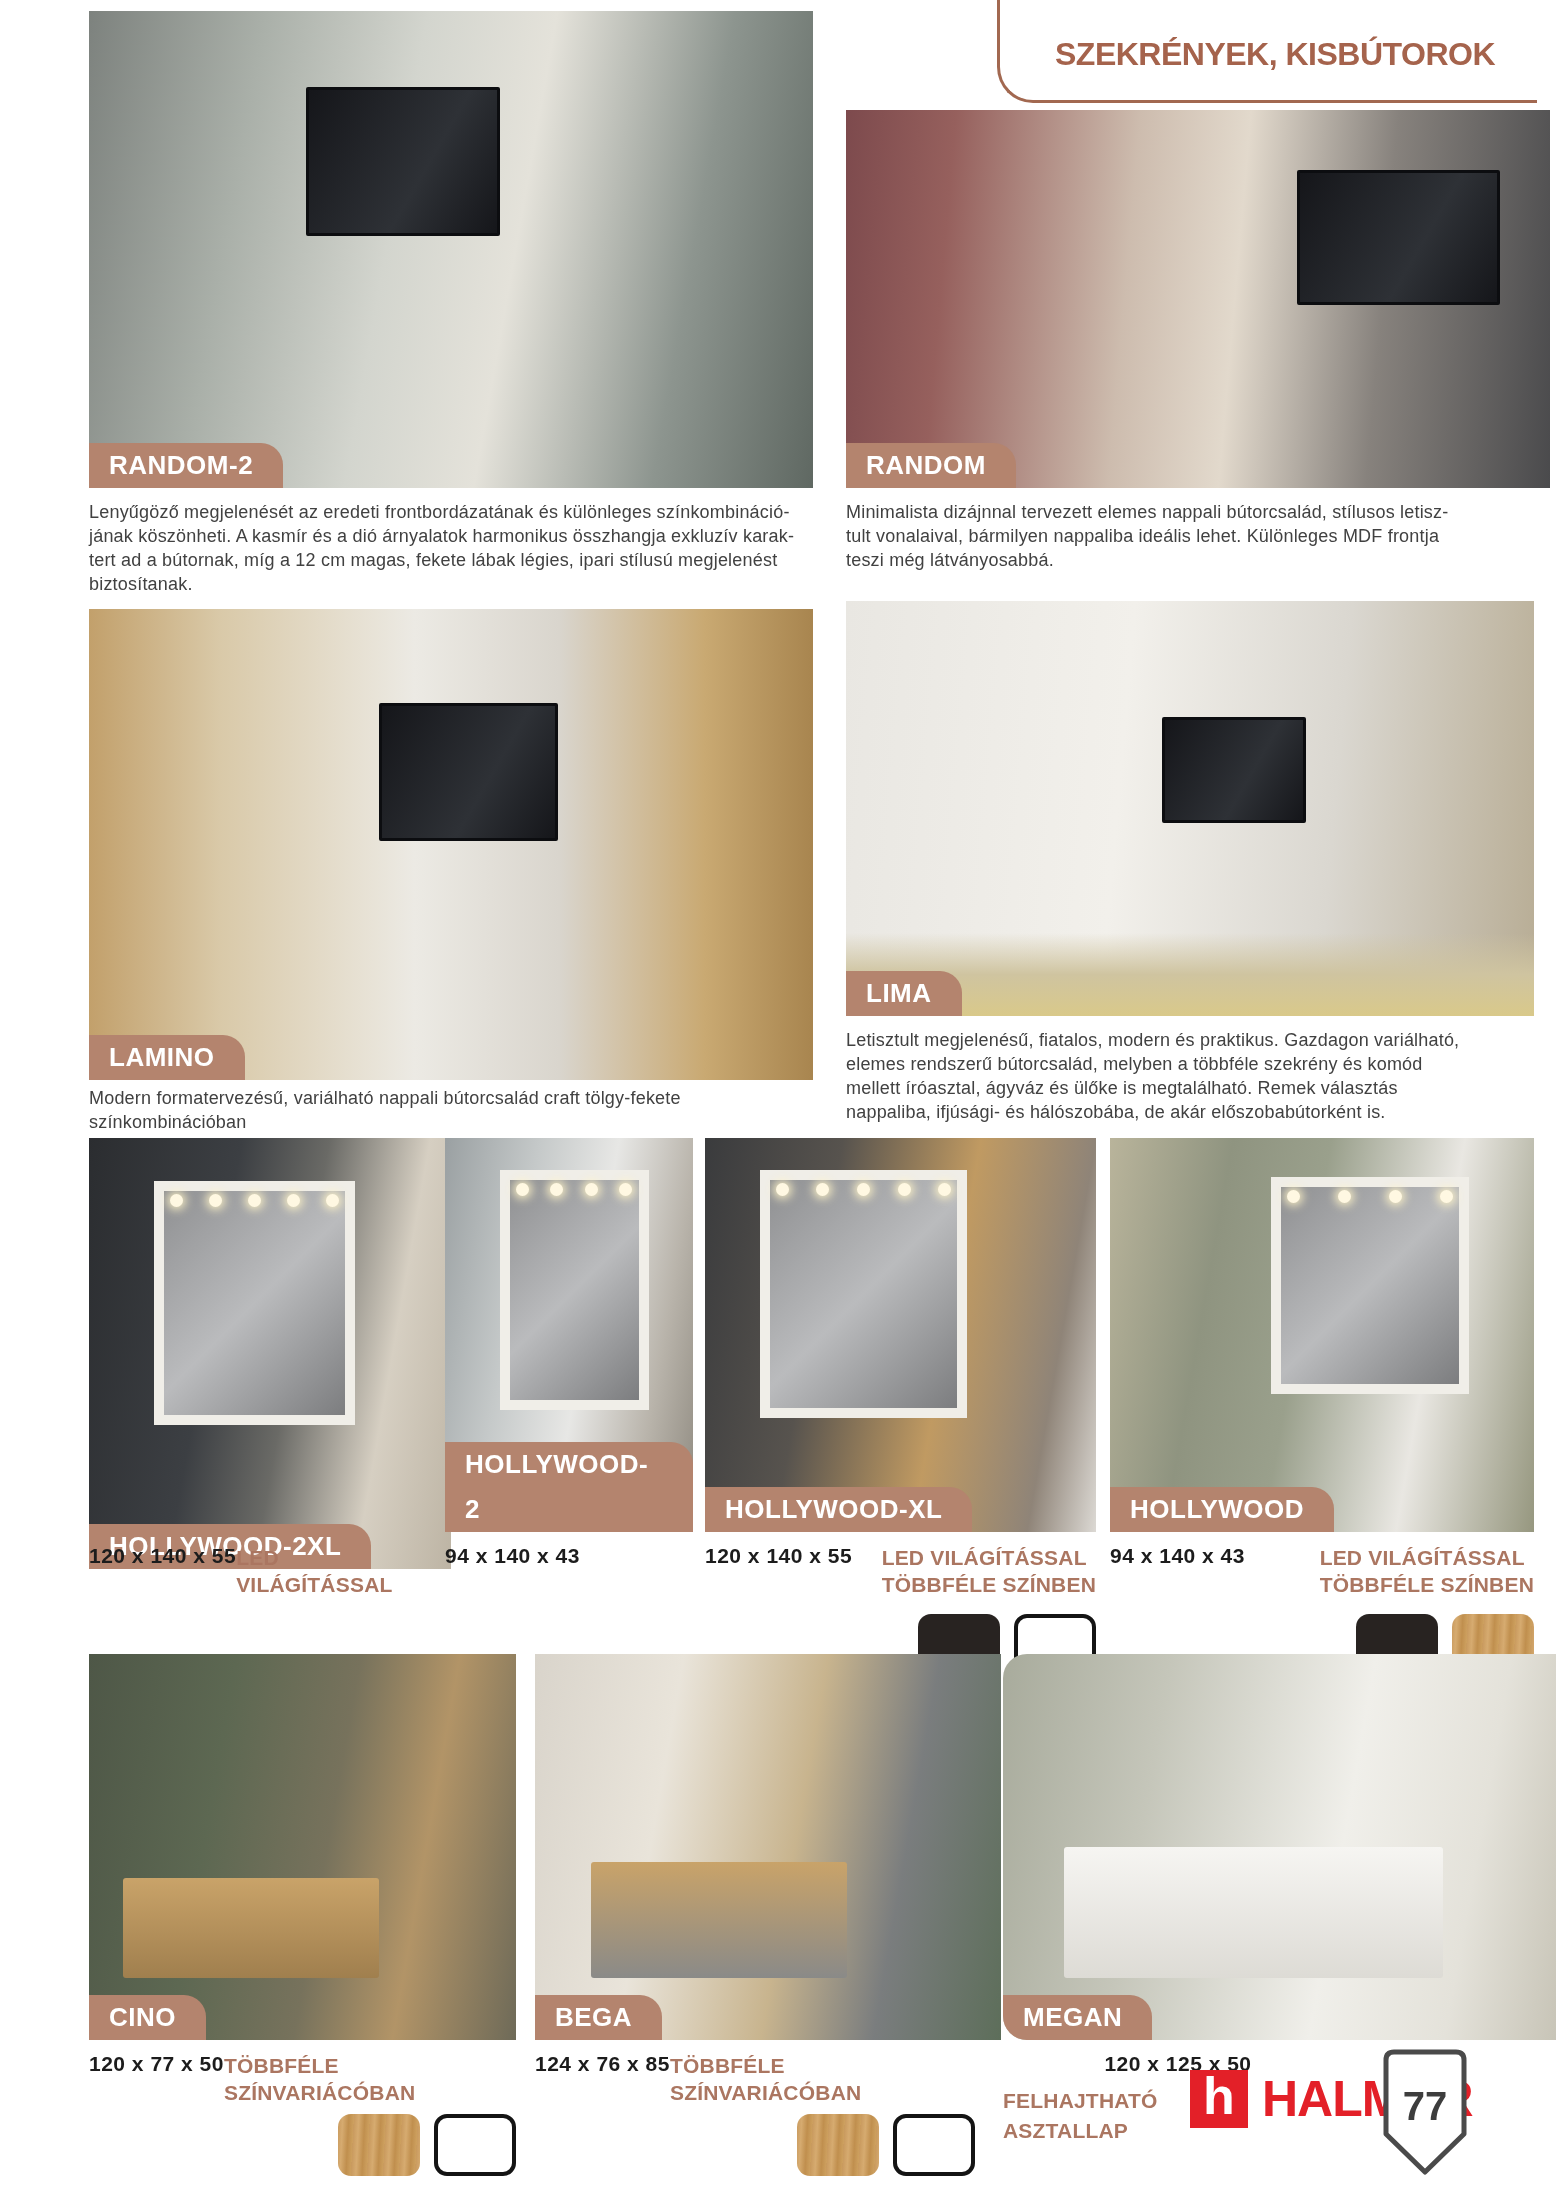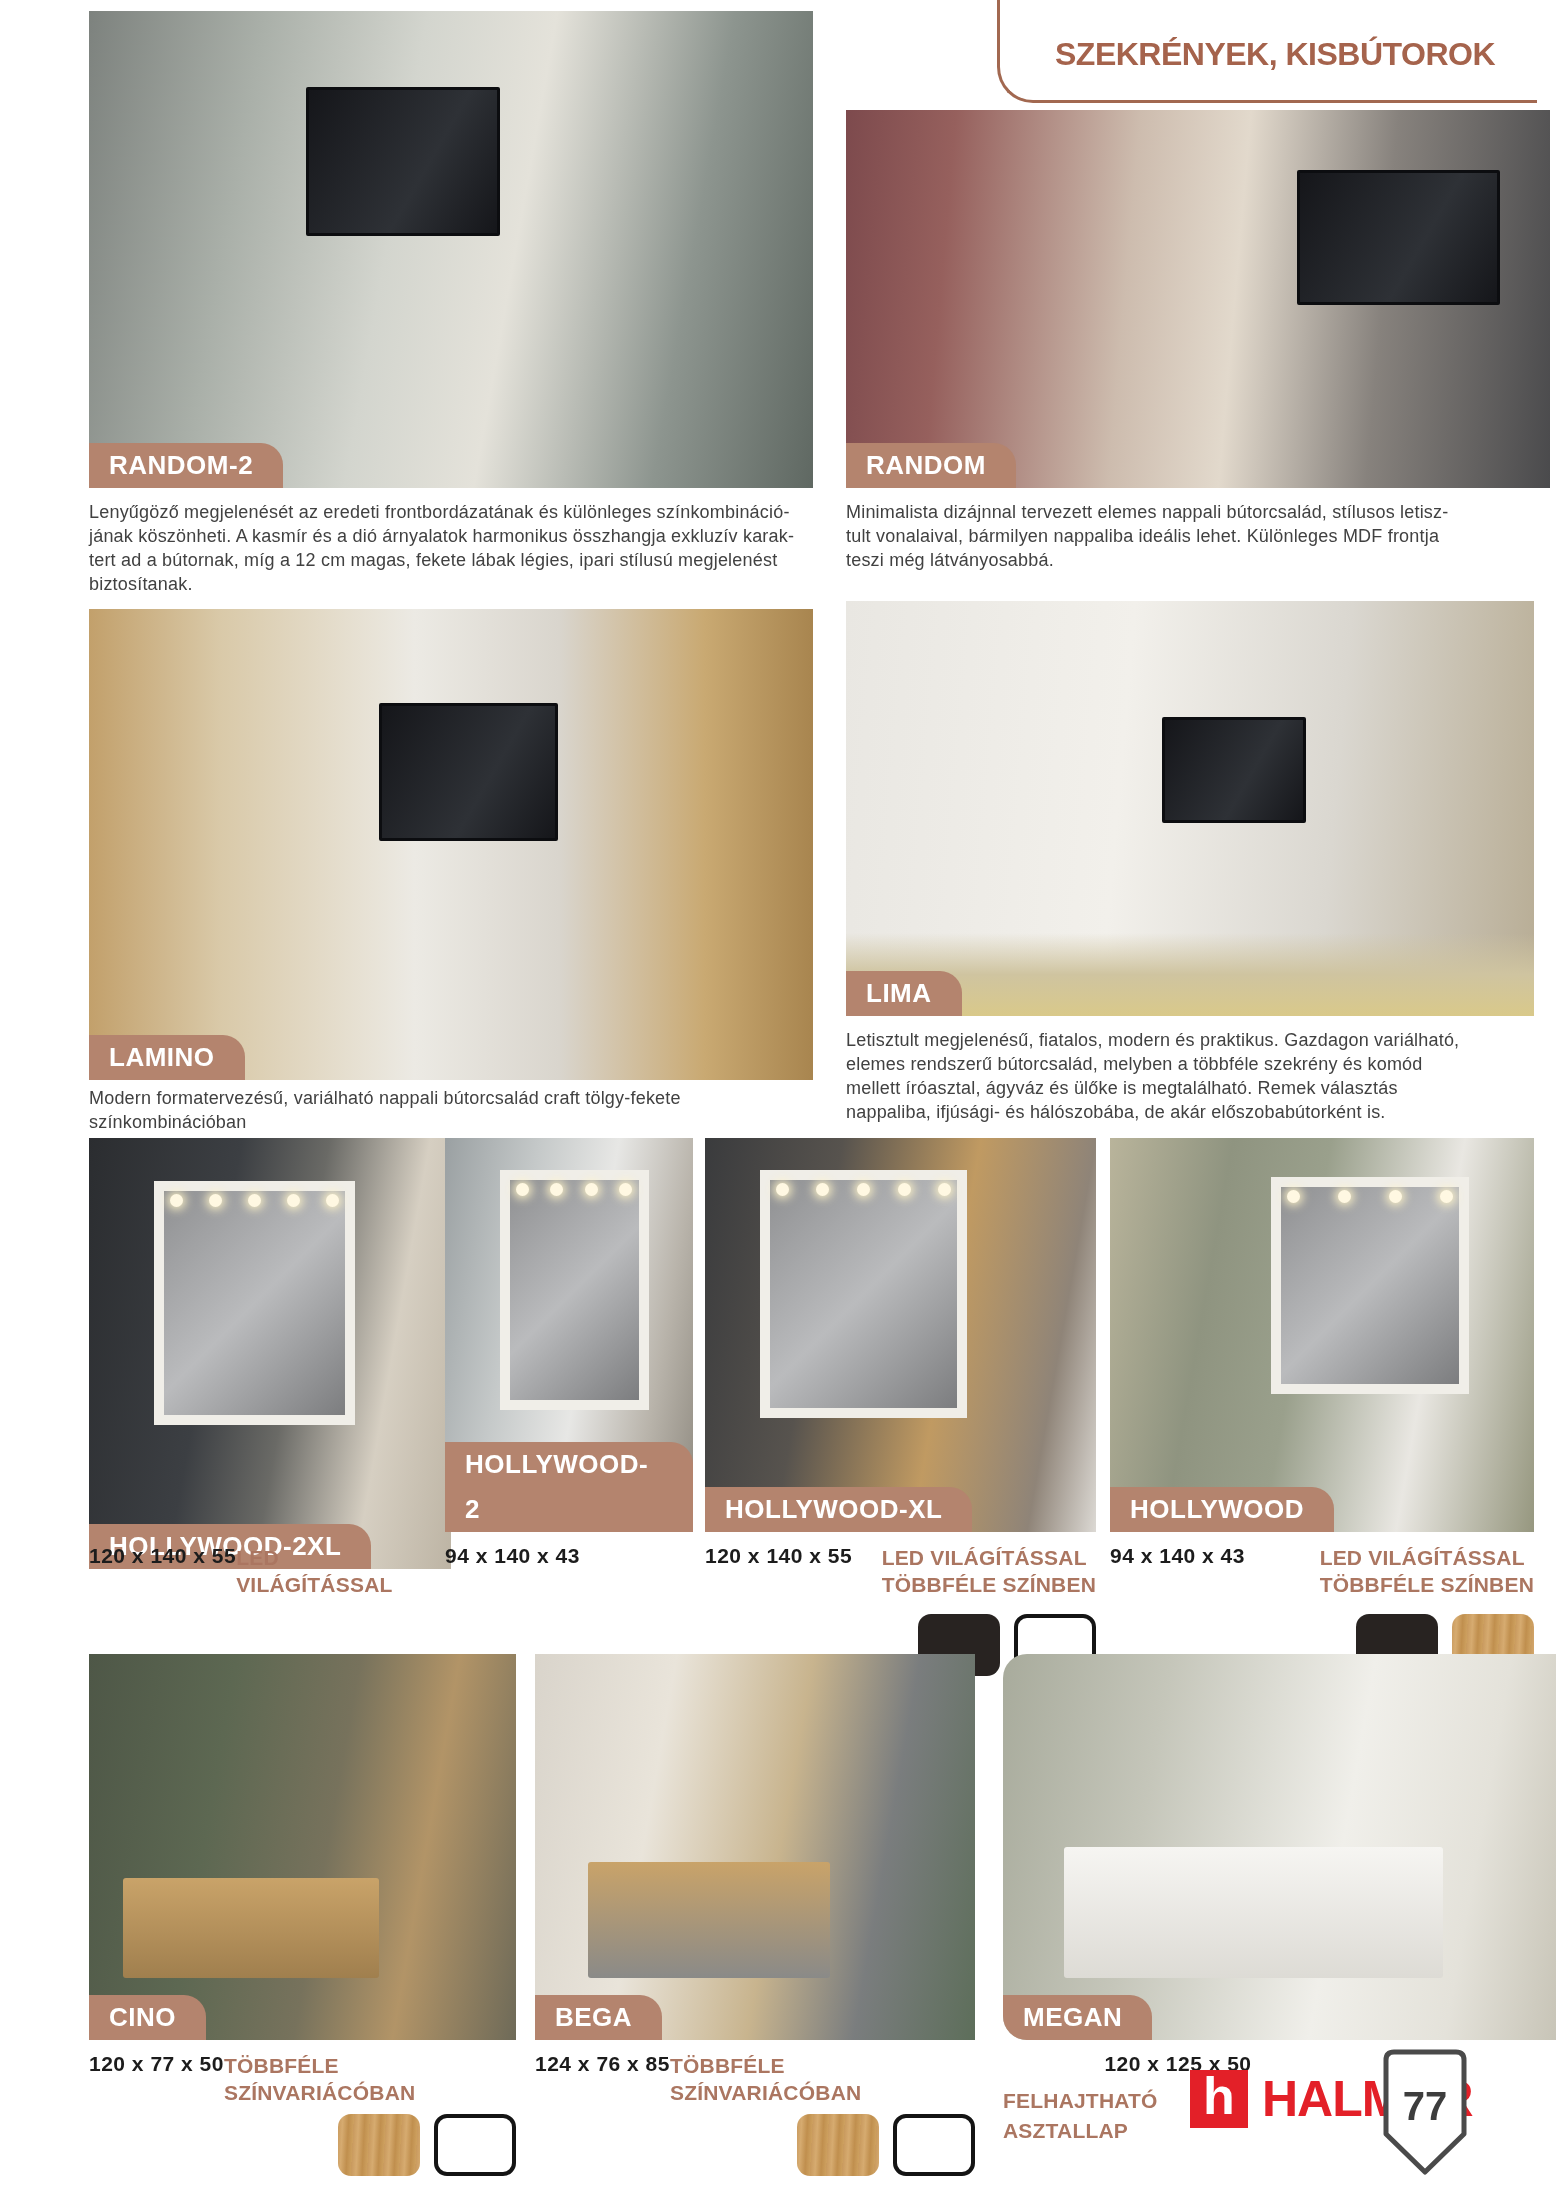--- a/index.html
+++ b/index.html
@@ -33,21 +33,21 @@
   
   .ph-random2{background:linear-gradient(100deg,#7d827e 0%,#aab0a9 22%,#d3d5ce 42%,#e4e2da 58%,#8d958f 80%,#5f6862 100%);}
   .ph-random{background:linear-gradient(95deg,#7d4a4d 0%,#96605d 15%,#cdbcae 40%,#e2d9cc 55%,#87827d 75%,#4a4a4c 100%);padding-left:16px;}
   .ph-lamino{background:linear-gradient(90deg,#c2a06b 0%,#d9c9a8 18%,#eceae4 45%,#d9d5cd 65%,#c9a972 85%,#a8854f 100%);}
   .ph-lima{background:linear-gradient(0deg,#d9c98a 0%,#cfc4a0 10%,rgba(0,0,0,0) 20%),linear-gradient(95deg,#e9e7e2 0%,#f2f0eb 40%,#dad7d0 70%,#b8ad95 100%);}
   .ph-h2xl{background:linear-gradient(100deg,#2b2d30 0%,#3c3f43 35%,#6a6a66 55%,#d6cfc2 78%,#bdb4a4 100%);}
   .ph-h2{background:linear-gradient(100deg,#9aa0a2 0%,#c5c9c9 30%,#e7e7e5 55%,#b9b4ab 80%,#8f8a80 100%);}
   .ph-hxl{background:linear-gradient(100deg,#3a3b3d 0%,#57534e 30%,#c09a62 60%,#8f8478 85%,#dcd9d4 100%);}
   .ph-h{background:linear-gradient(100deg,#b9b49b 0%,#8f9480 25%,#9aa08c 45%,#e9e7e2 72%,#96977f 100%);}
   .ph-cino{background:linear-gradient(100deg,#4e5747 0%,#5d6852 30%,#77725c 55%,#b29467 75%,#6e6a58 100%);}
-  .ph-bega{background:linear-gradient(100deg,#d9d4cb 0%,#e9e4da 28%,#c8b48e 55%,#7a7d7e 76%,#5d6e5a 100%);}
+  .ph-bega{background:linear-gradient(100deg,#d9d4cb 0%,#e9e4da 28%,#c8b48e 55%,#7a7d7e 76%,#5d6e5a 100%);padding-left:26px;}
   .ph-megan{background:linear-gradient(100deg,#a8ab9c 0%,#c5c6ba 25%,#f0efea 55%,#e4e2da 75%,#b9b5a5 100%);}
 
   
   .tv{position:absolute;background:linear-gradient(120deg,#15161a,#2e3136 60%,#15161a);border:3px solid #0c0d10;border-radius:2px;}
   .mirror{position:absolute;border:10px solid #f0eee8;background:linear-gradient(135deg,#8f9092,#babbbd 50%,#7c7d7f);}
   .bulbs{position:absolute;top:3px;left:6px;right:6px;display:flex;justify-content:space-between;}
   .bulbs i{width:13px;height:13px;border-radius:50%;background:#fff8e2;box-shadow:0 0 10px 3px rgba(255,244,200,0.9);}
   .desk-shape{position:absolute;bottom:16%;border-radius:3px;}
 
   

